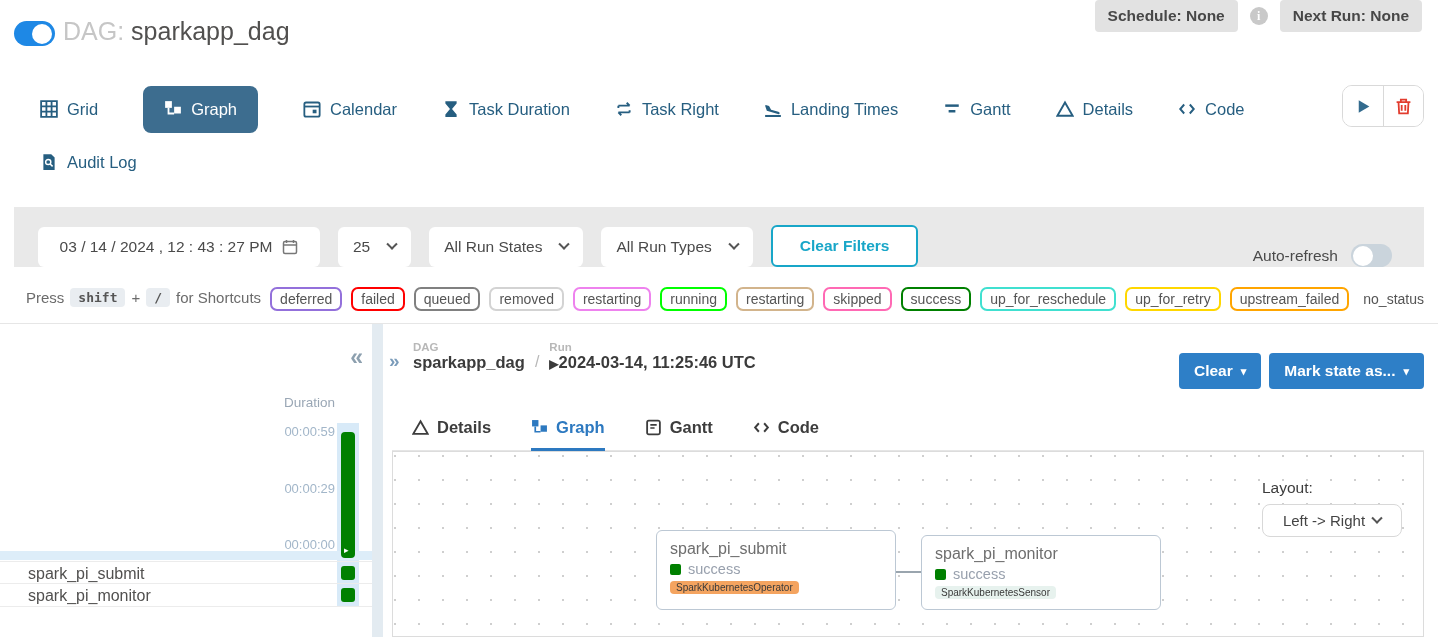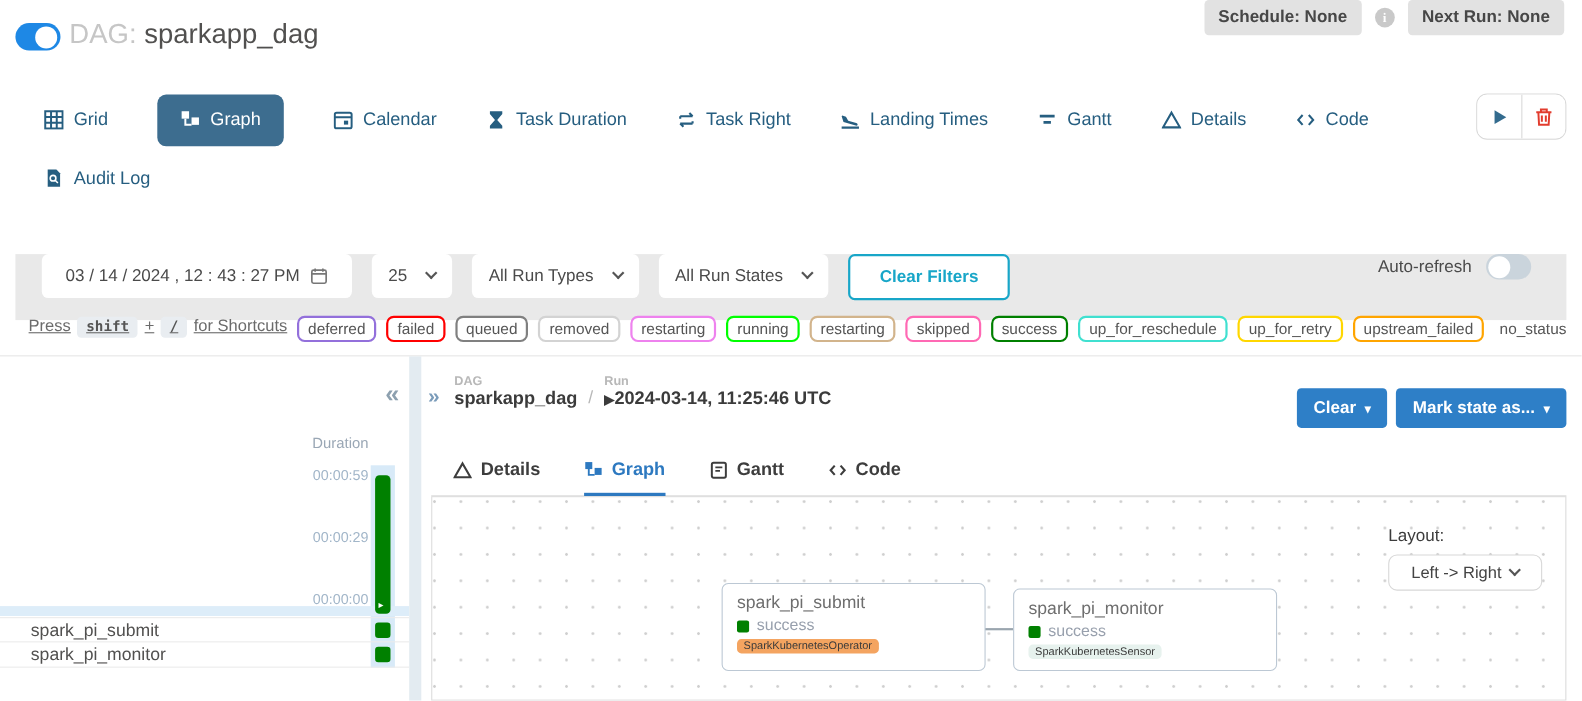--- a/index.html
+++ b/index.html
@@ -21,32 +21,32 @@
   .nav-row1 { position:absolute; top:82px; left:40px; display:flex; align-items:center; gap:45px; height:54px; color:#265e80; font-size:16.5px; }
   .nav-row2 { position:absolute; top:144px; left:40px; display:flex; align-items:center; color:#265e80; font-size:16.5px; height:36px; }
   .nav-tab { display:flex; align-items:flex-start; gap:9px; cursor:pointer; white-space:nowrap; }
   .nav-tab.active { background:#3d6d8f; color:#fff; border-radius:8px; padding:14px 21px; }
   .nav-tab svg { width:18px; height:18px; }
   .action-group { position:absolute; top:85px; right:14px; display:flex; border:1px solid #d9d9d9; border-radius:10px; overflow:hidden; background:#fff; }
   .action-btn { width:40px; height:40px; display:flex; align-items:center; justify-content:center; cursor:pointer; background:#fff; border:none; }
   .action-btn + .action-btn { border-left:1px solid #d9d9d9; }
 
   
-  .filterbar { position:absolute; top:207px; left:14px; right:14px; height:60px; background:#e9e9e9; display:flex; align-items:flex-start; gap:18px; padding-left:24px;margin-top:24px; }
+  .filterbar { position:absolute; top:207px; left:14px; right:14px; height:60px; background:#e9e9e9; display:flex; align-items:flex-end; gap:18px; padding-left:24px; }
   .f-input, .f-select { height:40px; background:#fff; border-radius:6px; color:#4a4a4a; font-size:15.5px; display:flex; align-items:center; cursor:pointer; }
   .f-input { width:282px; justify-content:center; gap:10px; }
   .f-select { padding:0 15px; gap:18px; }
   .chev { width:8px; height:8px; border-right:2px solid #555; border-bottom:2px solid #555; transform:rotate(45deg) translate(-2px,-2px); flex:none; }
   .btn-clear-filters { height:42px; border:2px solid #18a6c8; color:#18a6c8; font-weight:bold; border-radius:6px; padding:0 27px; background:#fff; font-size:15.5px; cursor:pointer; font-family:inherit; }
   .auto-refresh { margin-left:auto; display:flex; align-items:center; gap:13px; color:#4a4a4a; font-size:15.5px; padding-right:32px; }
   .toggle-off { width:41px; height:23px; border-radius:12px; background:#cad4dc; position:relative; cursor:pointer; }
   .toggle-off .knob { position:absolute; left:2px; top:1.5px; width:20px; height:20px; border-radius:50%; background:#fff; }
 
   
-  .shortcut-row { position:absolute; top:288px; left:26px; font-size:15px; color:#6b6b6b; display:flex; gap:6px;text-decoration:underline; }
+  .shortcut-row { position:absolute; top:288px; left:26px; font-size:15px; color:#6b6b6b; display:flex; align-items:center; gap:6px; }
   kbd { background:#e9edf1; border-radius:4px; padding:2px 8px; font-family:"DejaVu Sans Mono",monospace; font-size:13px; color:#555; font-weight:bold; }
   .legend { position:absolute; top:287px; right:14px; display:flex; gap:9px; align-items:center; }
   .state-badge { border:2px solid #999; border-radius:7px; padding:2px 8px; font-size:14px; color:#555; background:#fff; white-space:nowrap; }
   .no-status { font-size:14px; color:#555; margin-left:5px; }
   .hr1 { position:absolute; top:323px; left:0; right:0; border-top:1px solid #e6e6e6; }
 
   
   .sidebar { position:absolute; top:324px; left:0; width:372px; bottom:0; }
   .collapse-btn { position:absolute; top:22px; right:9px; color:#8da0af; font-size:23px; font-weight:bold; cursor:pointer; line-height:1; }
   .duration-label { position:absolute; top:71px; right:37px; color:#9aa7b5; font-size:13.5px; }
@@ -224,25 +224,25 @@
           <path d="M1.5 6h13" stroke="#777" stroke-width="1.5"></path>
           <path d="M4.5 1v3M11.5 1v3" stroke="#777" stroke-width="1.5"></path>
         </svg>
       </span>
   </div>
   <div class="f-select">
     <span>25</span>
     <span class="chev"></span>
   </div>
   <div class="f-select">
+    <span>All Run States</span>
+    <span class="chev"></span>
+  </div>
+  <div class="f-select">
     <span>All Run Types</span>
-    <span class="chev"></span>
-  </div>
-  <div class="f-select">
-    <span>All Run States</span>
     <span class="chev"></span>
   </div>
   <button class="btn-clear-filters">Clear Filters</button>
   <div class="auto-refresh">
     <span>Auto-refresh</span>
     <span class="toggle-off">
         <span class="knob"></span>
       </span>
   </div>
 </div>

